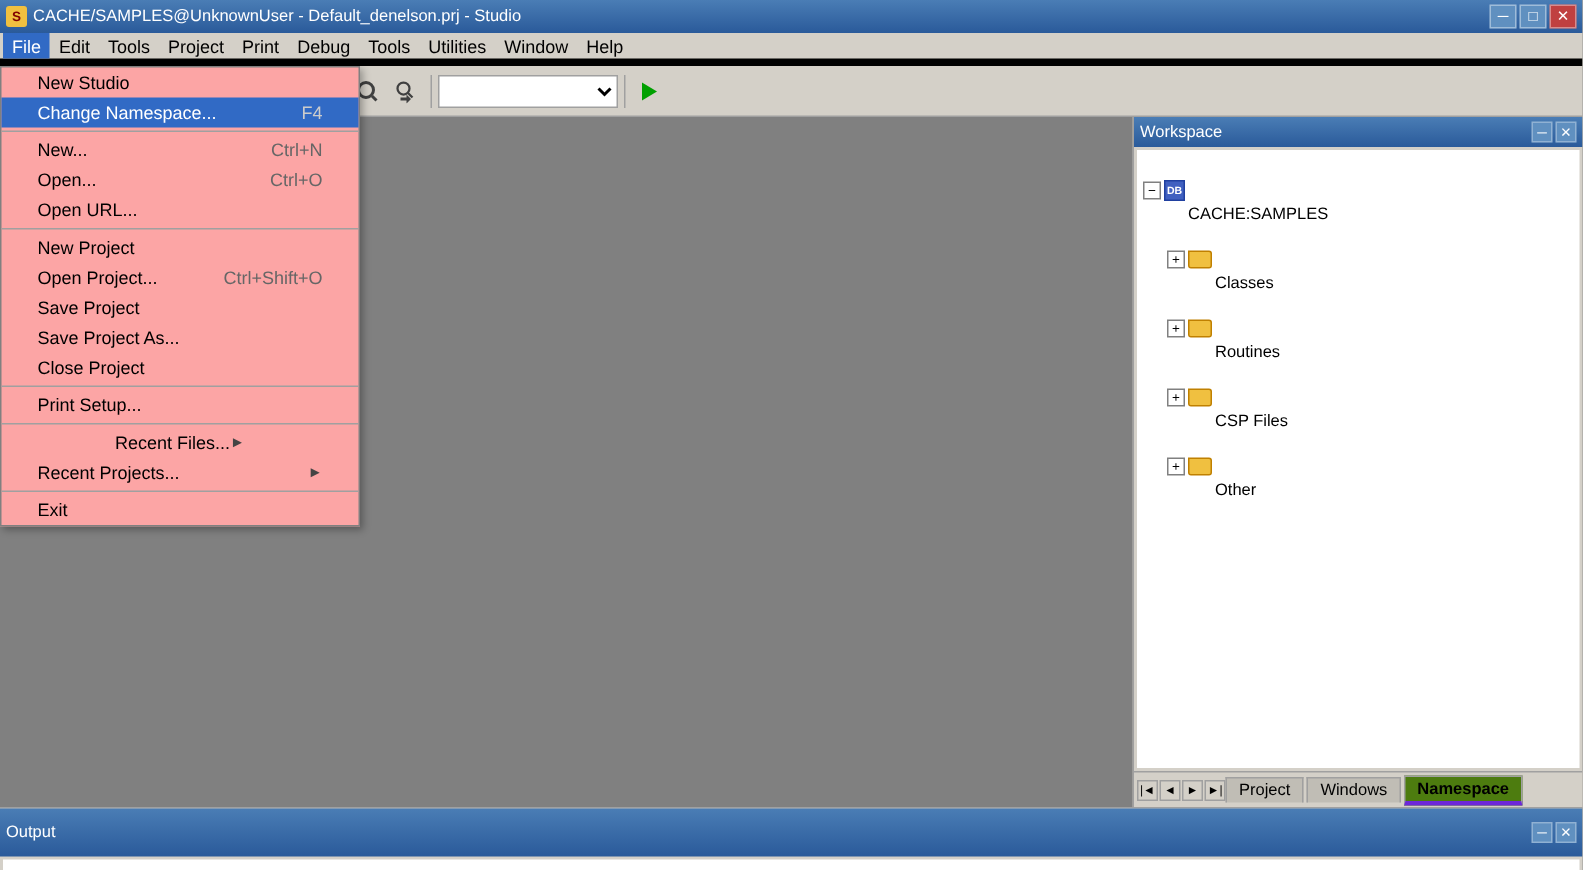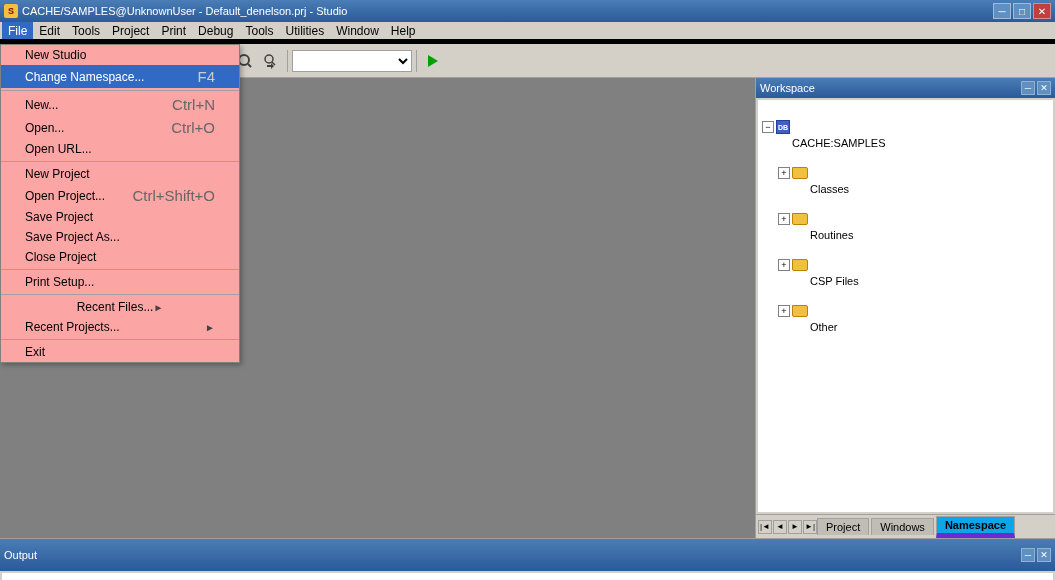--- a/index.html
+++ b/index.html
@@ -94,21 +94,21 @@
       padding: 3px 24px 3px 24px;
       cursor: pointer;
       display: flex;
       align-items: center;
       justify-content: space-between;
       position: relative;
     }
     .dropdown-item.highlighted { background: #316ac5; color: white; }
     .dropdown-item .shortcut {
       color: #666;
-      font-size: 15px;
+      font-size: 12px;
       margin-left: 20px;
     }
     .dropdown-item.highlighted .shortcut { color: #ccc; }
     .dropdown-item .arrow {
       font-size: 10px;
       color: #444;
     }
     .menu-separator {
       height: 1px;
       background: #a0a0a0;
@@ -240,22 +240,22 @@
     .panel-tab {
       padding: 2px 8px;
       background: #c0bdb5;
       border: 1px solid #a0a0a0;
       border-bottom: none;
       font-size: 11px;
       cursor: pointer;
       margin-right: 2px;
     }
     .panel-tab.active {
-      background: #0ea5e9;
-      border-bottom: 5px solid #6d28d9;
+      background: #4d7c0f;
+      border-bottom: 3px solid #6d28d9;
       font-weight: bold;
     }
     .nav-btn {
       width: 14px;
       height: 14px;
       background: #d4d0c8;
       border: 1px solid #a0a0a0;
       display: flex;
       align-items: center;
       justify-content: center;

